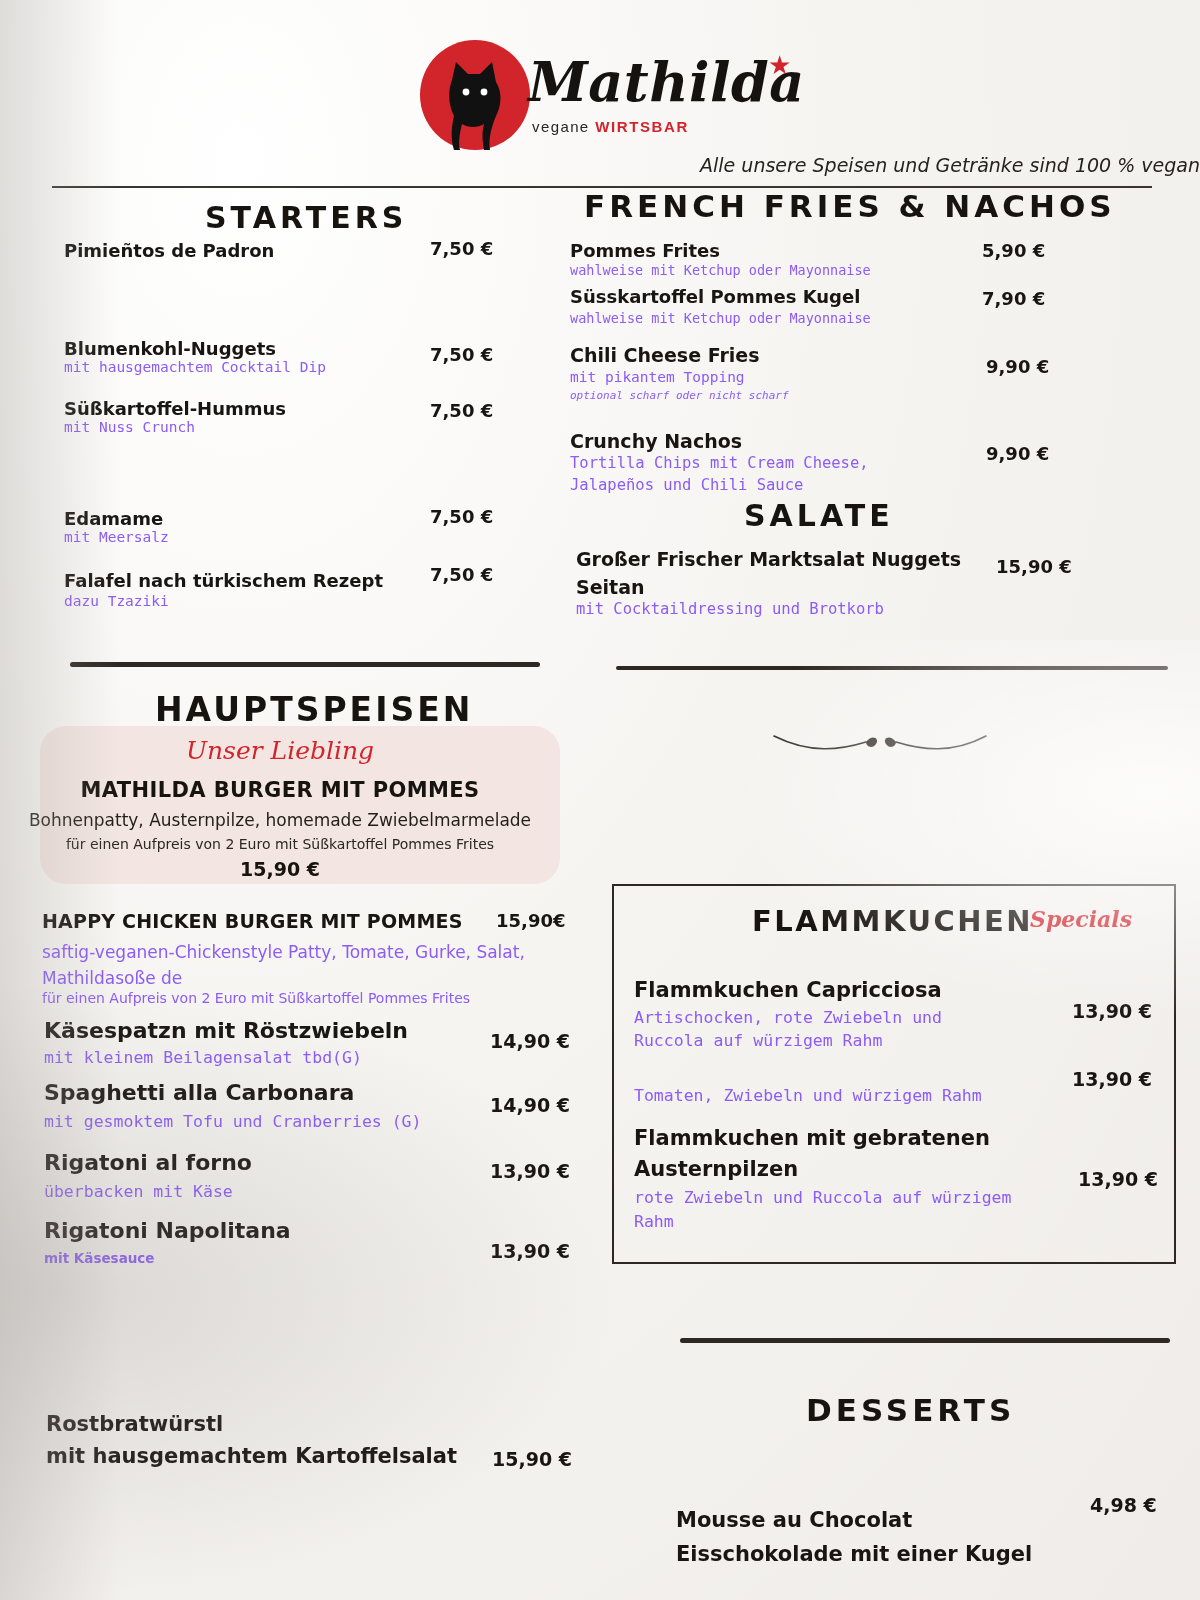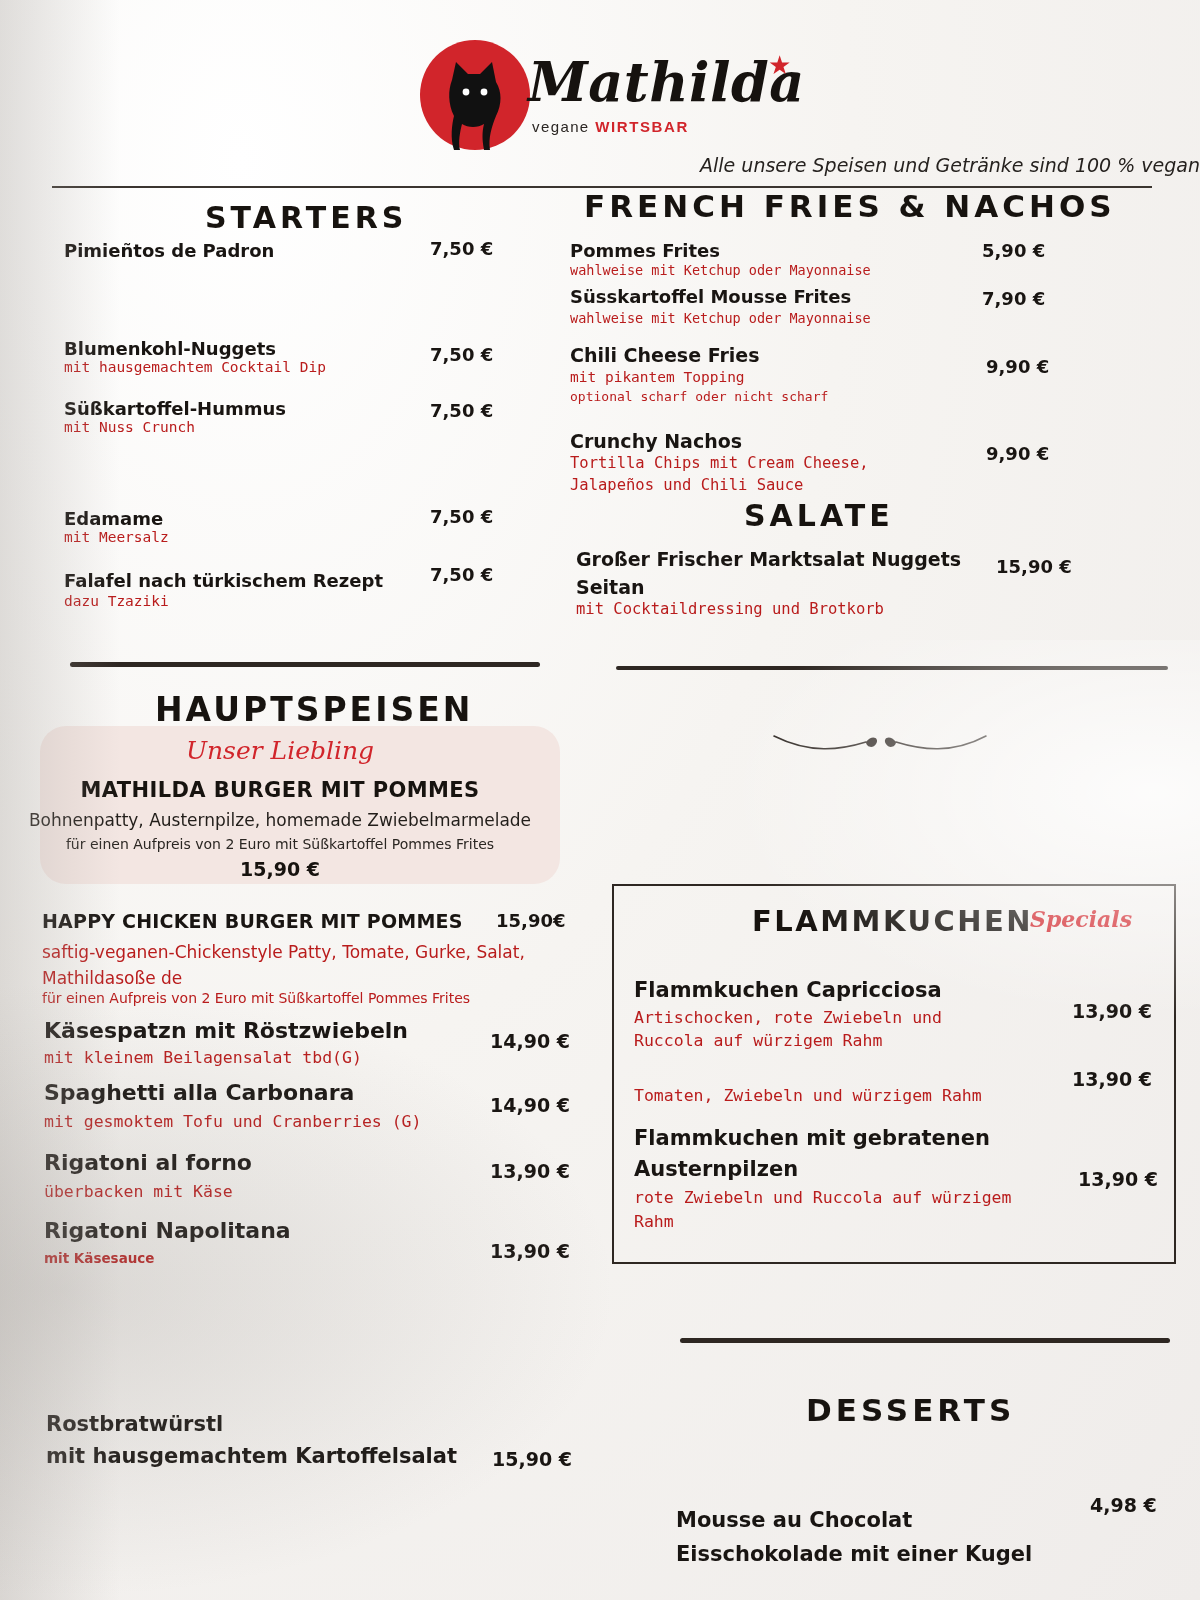--- a/index.html
+++ b/index.html
@@ -122,21 +122,21 @@
     position: absolute;
     font-family: "DejaVu Sans", sans-serif;
     font-weight: 700;
     font-size: 18px;
     color: #191512;
   }
   .item-desc {
     position: absolute;
     font-family: "DejaVu Sans Mono", monospace;
     font-size: 14.5px;
-    color: #b91c1c;
+    color: #8b5cf6;
     line-height: 1.25;
   }
   .price {
     position: absolute;
     font-family: "DejaVu Sans", sans-serif;
     font-weight: 700;
     font-size: 18px;
     color: #191512;
     white-space: nowrap;
   }
@@ -282,27 +282,27 @@
   <div class="item-name" style="left:64px; top:570px;">Falafel nach türkischem Rezept</div>
   <div class="item-desc" style="left:64px; top:592px;">dazu Tzaziki</div>
   <div class="price" style="left:430px; top:564px;">7,50 €</div>
 
   <div class="sec-title" style="left:584px; top:188px; font-size:31px;">FRENCH FRIES &amp; NACHOS</div>
 
   <div class="item-name" style="left:570px; top:240px;">Pommes Frites</div>
   <div class="item-desc" style="left:570px; top:262px; font-size:13.5px;">wahlweise mit Ketchup oder Mayonnaise</div>
   <div class="price" style="left:982px; top:240px;">5,90 €</div>
 
-  <div class="item-name" style="left:570px; top:286px;">Süsskartoffel Mousse Frites</div>
+  <div class="item-name" style="left:570px; top:286px;">Süsskartoffel Pommes Kugel</div>
   <div class="item-desc" style="left:570px; top:310px; font-size:13.5px;">wahlweise mit Ketchup oder Mayonnaise</div>
   <div class="price" style="left:982px; top:288px;">7,90 €</div>
 
   <div class="item-name" style="left:570px; top:344px; font-size:19px;">Chili Cheese Fries</div>
   <div class="item-desc" style="left:570px; top:368px;">mit pikantem Topping</div>
-  <div class="item-desc" style="left:570px; top:389px; font-size:13px; ">optional scharf oder nicht scharf</div>
+  <div class="item-desc" style="left:570px; top:389px; font-size:11px; font-style:italic;">optional scharf oder nicht scharf</div>
   <div class="price" style="left:986px; top:356px;">9,90 €</div>
 
   <div class="item-name" style="left:570px; top:430px; font-size:19px;">Crunchy Nachos</div>
   <div class="item-desc" style="left:570px; top:454px; font-size:15.5px;">Tortilla Chips mit Cream Cheese,</div>
   <div class="item-desc" style="left:570px; top:476px; font-size:15.5px;">Jalapeños und Chili Sauce</div>
   <div class="price" style="left:986px; top:443px;">9,90 €</div>
 
   <div class="sec-title" style="left:744px; top:498px;">SALATE</div>
 
   <div class="item-name" style="left:576px; top:548px; font-size:19px;">Großer Frischer Marktsalat Nuggets</div>

